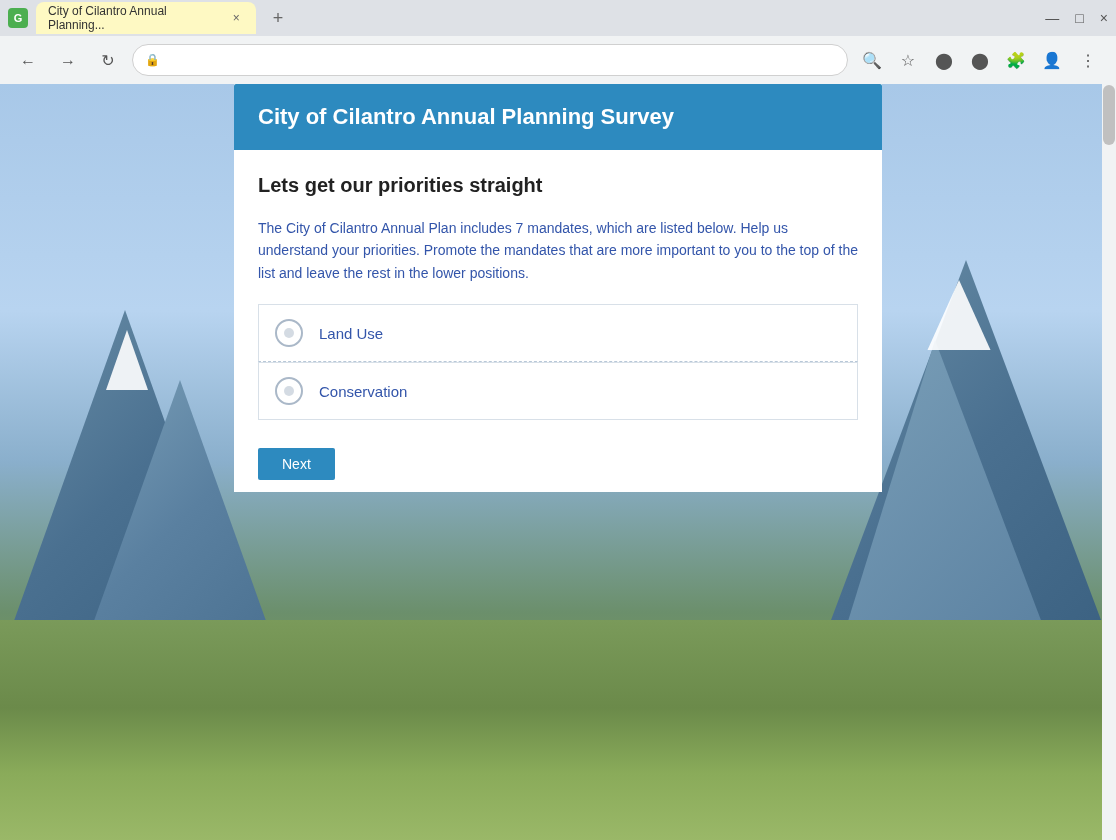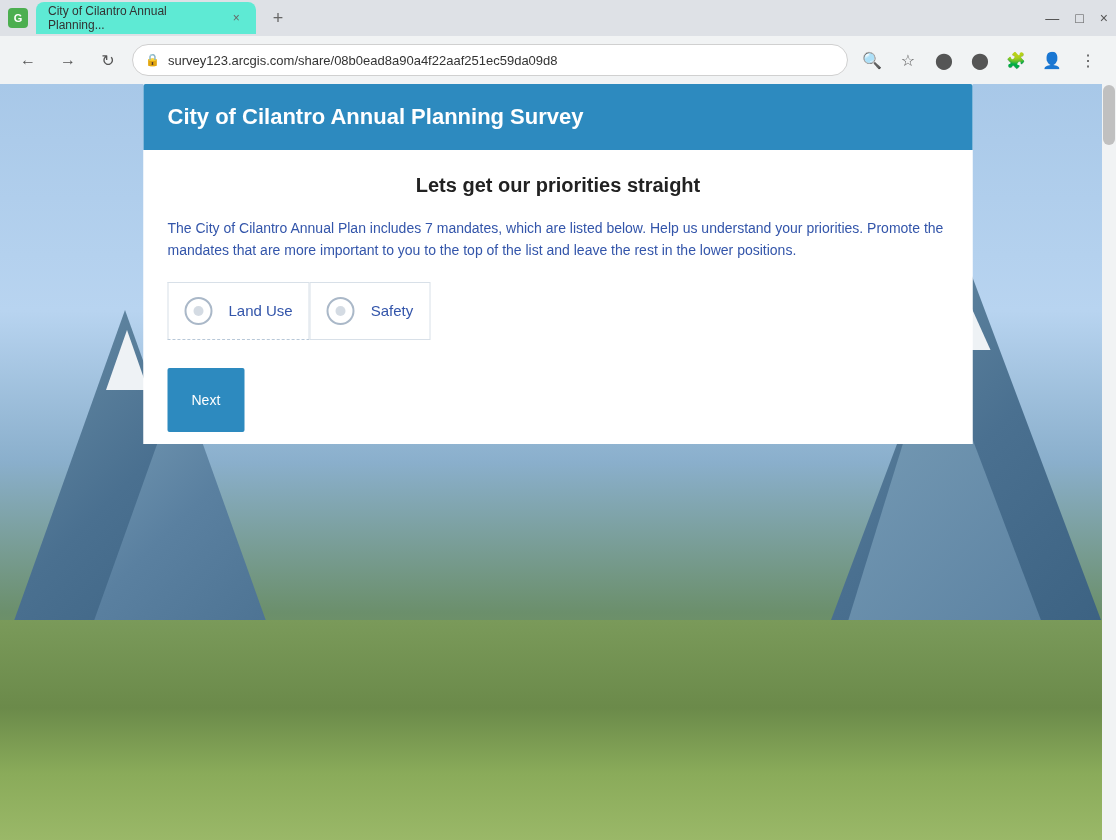--- a/index.html
+++ b/index.html
@@ -36,21 +36,21 @@
       display: flex;
       align-items: center;
       justify-content: center;
       font-size: 11px;
       color: white;
       font-weight: bold;
       flex-shrink: 0;
     }
 
     .tab {
-      background: #5eead4;
+      background: #fef9c3;
       border-radius: 8px 8px 0 0;
       padding: 0 12px;
       height: 32px;
       display: flex;
       align-items: center;
       gap: 8px;
       font-size: 12px;
       color: #333;
       flex-shrink: 0;
       max-width: 220px;
@@ -248,21 +248,21 @@
       border-radius: 6px;
       margin: 1px;
     }
 
     
     .survey-container {
       position: absolute;
       top: 84px;
       left: 50%;
       transform: translateX(-50%);
-      width: 829px;
+      width: 648px;
       background: white;
       border-radius: 0;
     }
 
     .survey-header {
       background: #2d8abf;
       padding: 20px 24px;
       border-radius: 2px 2px 0 0;
     }
 
@@ -275,34 +275,33 @@
     .survey-body {
       padding: 24px 24px 16px;
       background: white;
     }
 
     .section-title {
       font-size: 20px;
       font-weight: bold;
       color: #222;
       margin-bottom: 12px;
-      text-align: center;
     }
 
     .section-description {
       font-size: 14px;
       color: #3355aa;
       line-height: 1.6;
       margin-bottom: 20px;
       margin-top: 20px;
     }
 
     .ranking-list {
       display: flex;
-      flex-direction: row;
+      flex-direction: column;
       gap: 0;
     }
 
     .ranking-item {
       display: flex;
       align-items: center;
       background: white;
       border: 1px solid #d8e0e8;
       padding: 14px 16px;
       cursor: grab;
@@ -342,21 +341,21 @@
 
     .next-btn-area {
       padding: 12px 24px;
       background: white;
     }
 
     .next-btn {
       background: #2d8abf;
       color: white;
       border: none;
-      padding: 24px 24px;
+      padding: 8px 24px;
       font-size: 14px;
       cursor: pointer;
       border-radius: 2px;
     }
   </style>
 </head>
 <body>
 
 <div class="bg-landscape">
   <div class="mountain-left"></div>
@@ -389,21 +388,20 @@
       <span class="window-btn">×</span>
     </div>
   </div>
 
   <div class="nav-bar">
     <div class="nav-icon-btn">←</div>
     <div class="nav-icon-btn">→</div>
     <div class="nav-icon-btn">↻</div>
     <div class="address-bar">
       <span class="lock-icon">🔒</span>
-      <span>survey123.arcgis.com/share/08b0ead8a90a4f22aaf251ec59da09d8</span>
     </div>
     <div class="nav-right-icons">
       <div class="nav-icon-btn">🔍</div>
       <div class="nav-icon-btn">☆</div>
       <div class="nav-icon-btn">⬤</div>
       <div class="nav-icon-btn">⬤</div>
       <div class="nav-icon-btn">🧩</div>
       <div class="nav-icon-btn">👤</div>
       <div class="nav-icon-btn">⋮</div>
     </div>
@@ -421,20 +419,20 @@
     <div class="ranking-item">
           <div class="drag-handle">
             <div class="drag-handle-inner"></div>
           </div>
           <span class="item-label">Land Use</span>
         </div>
         <div class="ranking-item">
           <div class="drag-handle">
             <div class="drag-handle-inner"></div>
           </div>
-          <span class="item-label">Safety</span>
+          <span class="item-label">Conservation</span>
         </div>
       </div>
   </div>
   <div class="next-btn-area">
     <button class="next-btn">Next</button>
   </div>
 </div>
 
 </body></html>

